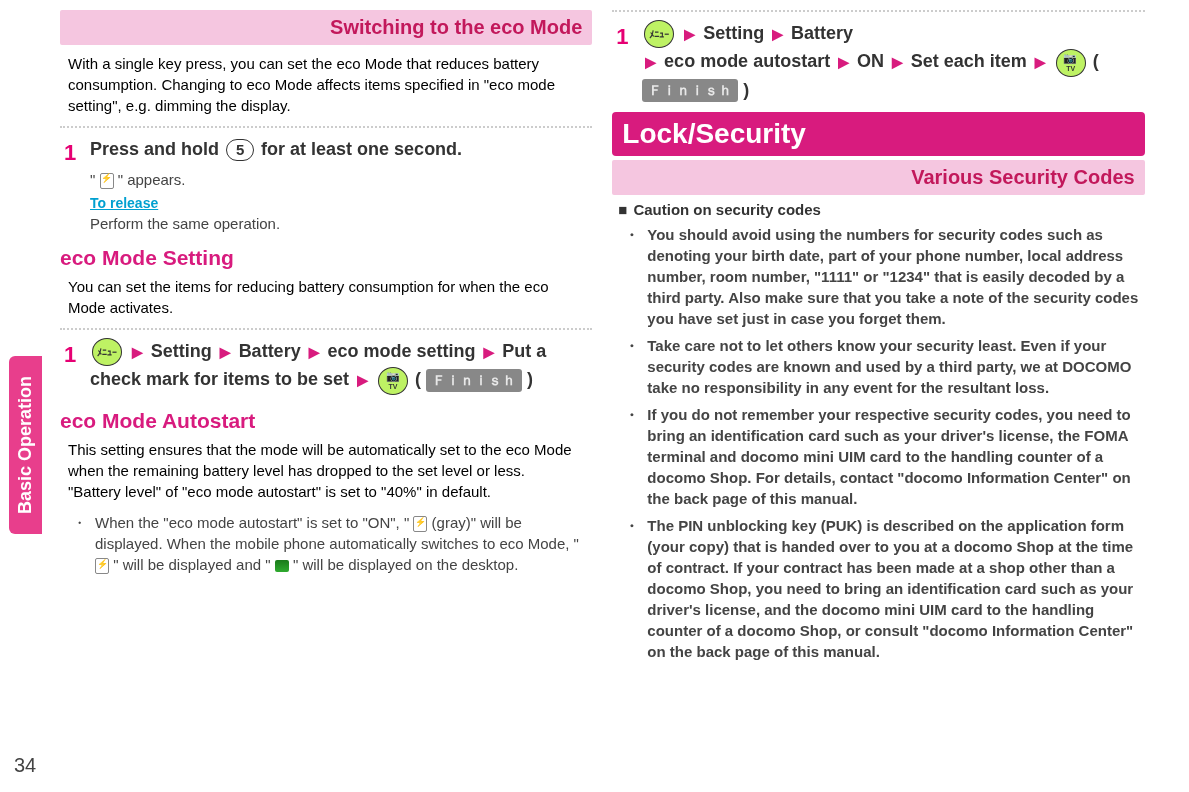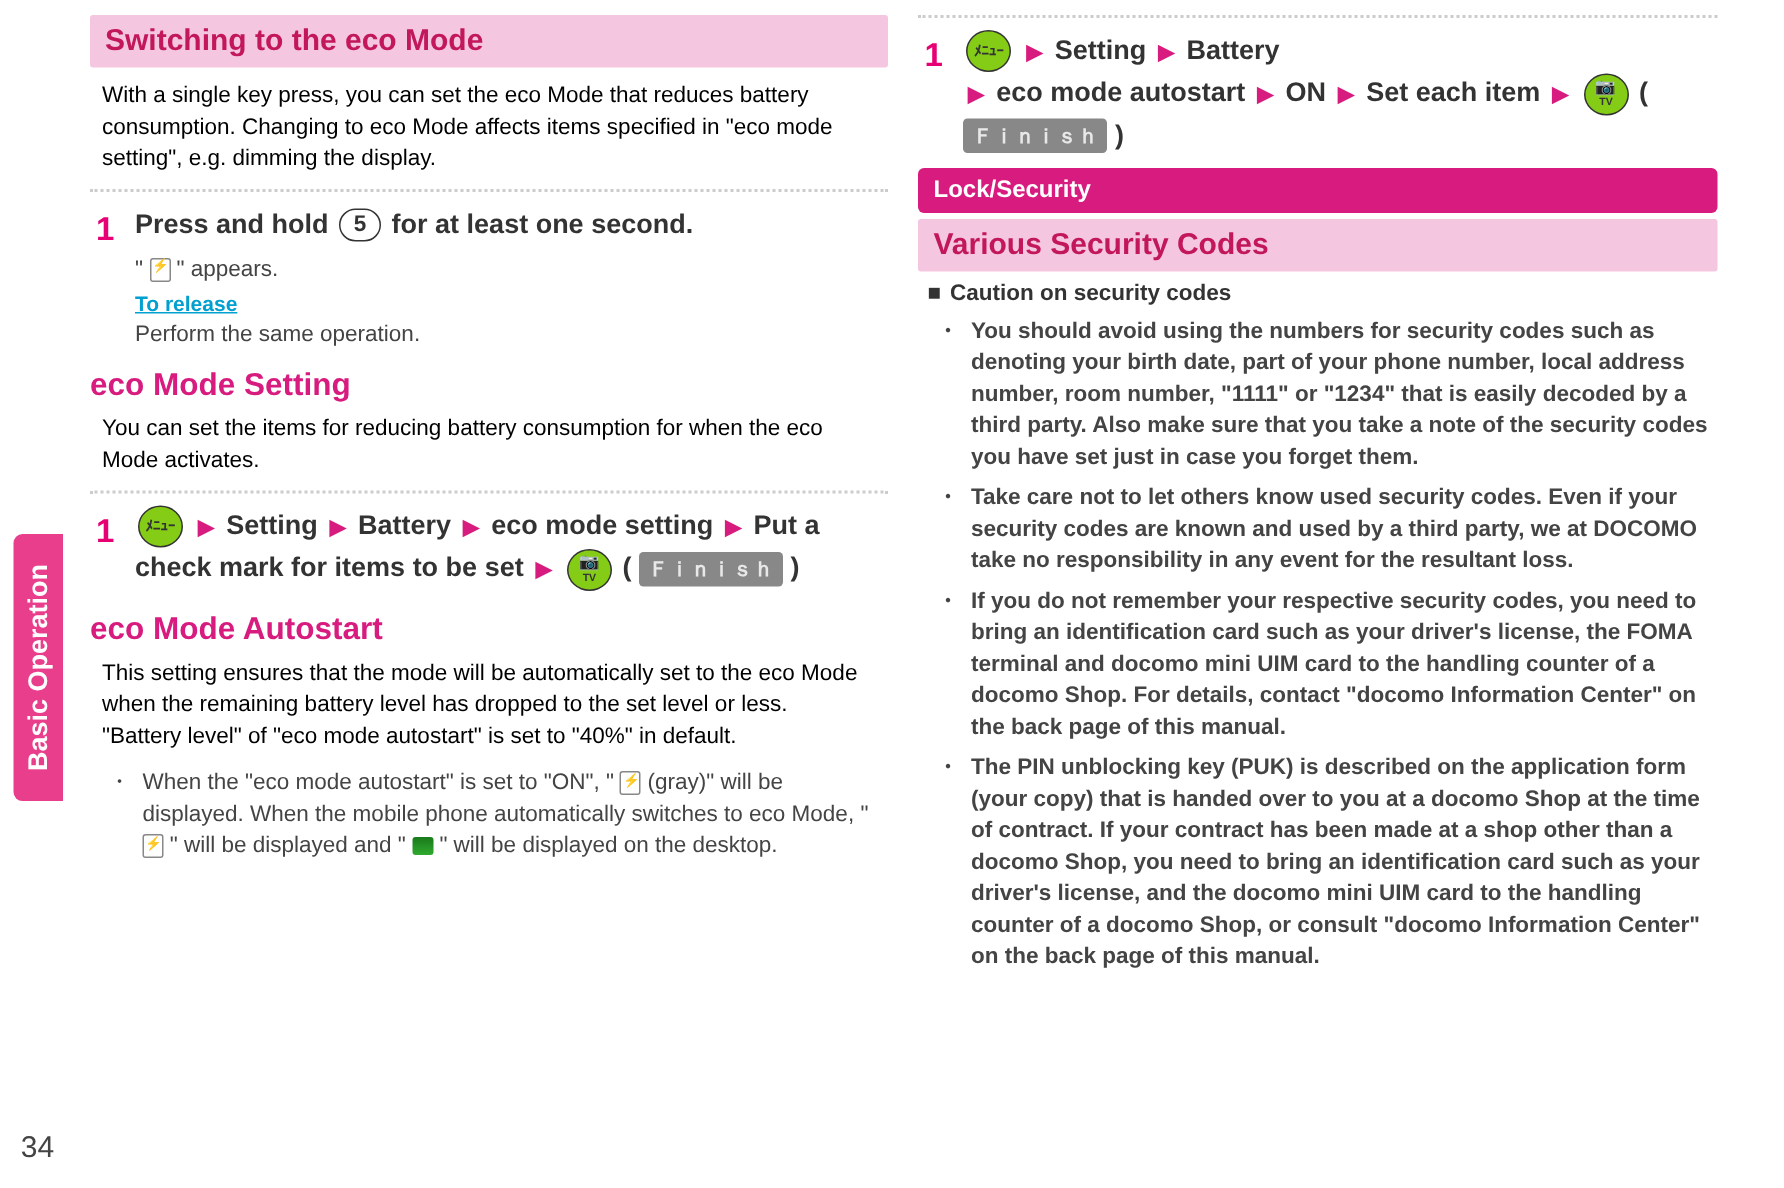--- a/index.html
+++ b/index.html
@@ -3,32 +3,32 @@
   <meta charset="utf-8">
   <style>
     * { margin: 0; padding: 0; box-sizing: border-box; }
     body { font-family: Arial, Helvetica, sans-serif; font-size: 15px; color: #333; background: #fff; width: 1189px; }
     .page { display: flex; width: 1189px; height: 792px; position: relative; }
     .sidebar { width: 50px; background: #fff; position: relative; display: flex; flex-direction: column; justify-content: flex-end; align-items: center; }
     .sidebar-tab { writing-mode: vertical-rl; transform: rotate(180deg); background: #e83e8c; color: #fff; font-weight: bold; padding: 20px 6px; font-size: 18px; border-radius: 0 6px 6px 0; margin-bottom: 220px; }
     .page-num { font-size: 20px; font-weight: normal; color: #444; margin-bottom: 15px; }
     .columns { display: flex; flex: 1; gap: 20px; padding: 10px 20px 10px 10px; }
     .col { width: 48%; }
-    .section-head { background: #f5c6e0; color: #c2185b; font-weight: bold; font-size: 20px; padding: 6px 10px; border-radius: 2px; margin-bottom: 6px; }
-    .section-head-magenta { background: #d81b7e; color: #fff; font-weight: bold; font-size: 16px; padding: 6px 10px; border-radius: 4px; margin-bottom: 4px; }
+    .section-head { background: #f5c6e0; color: #c2185b; font-weight: bold; font-size: 20px; padding: 6px 10px; border-radius: 2px; margin-bottom: 6px; text-align: right; }
+    .section-head-magenta { background: #d81b7e; color: #fff; font-weight: bold; font-size: 28px; padding: 6px 10px; border-radius: 4px; margin-bottom: 4px; }
     .intro { padding: 2px 8px; line-height: 1.4; color: #000000; margin-bottom: 8px; }
     .dotted { border-top: 2px dotted #ccc; margin: 8px 0; }
     .step { padding-left: 30px; position: relative; line-height: 1.5; margin-bottom: 8px; }
     .step-num { position: absolute; left: 4px; top: 0; color: #e60073; font-weight: bold; font-size: 22px; }
     .step-text { font-weight: bold; font-size: 18px; color: #333; }
     .step-sub { font-size: 15px; color: #444; padding-left: 30px; margin: 4px 0; }
     .subhead { color: #00a0d0; font-weight: bold; font-size: 14px; padding-left: 30px; margin-top: 6px; text-decoration: underline; }
     .h2pink { color: #d81b7e; font-weight: bold; font-size: 21px; margin: 14px 0 4px 0; }
     .btn-round { display: inline-flex; align-items: center; justify-content: center; width: 28px; height: 22px; border: 1.5px solid #333; border-radius: 12px; font-size: 15px; font-weight: bold; vertical-align: middle; margin: 0 2px; }
-    .btn-circle { display: inline-flex; align-items: center; justify-content: center; width: 30px; height: 28px; border: 1.5px solid #333; border-radius: 50%; vertical-align: middle; margin: 0 2px; background: #84cc16; font-size: 10px; }
+    .btn-circle { display: inline-flex; align-items: center; justify-content: center; width: 30px; height: 28px; border: 1.5px solid #333; border-radius: 50%; vertical-align: middle; margin: 0 2px; background: #bef264; font-size: 10px; }
     .tri { color: #d81b7e; font-size: 14px; margin: 0 3px; }
     .finish-pill { display: inline-block; background: #888; color: #e8e8e8; font-weight: bold; padding: 1px 6px; border-radius: 3px; font-size: 14px; vertical-align: middle; }
     .bullet-item { display: flex; gap: 8px; margin: 6px 0; line-height: 1.4; color: #444; padding-left: 12px; }
     .bullet-dot { flex-shrink: 0; }
     .mini-icon { display: inline-block; width: 14px; height: 16px; border: 1.2px solid #888; border-radius: 2px; vertical-align: middle; position: relative; }
     .mini-icon::before { content: "⚡"; font-size: 9px; position: absolute; top: -1px; left: 1px; color: #888; }
     .bold { font-weight: bold; }
     .caution-line { display: flex; gap: 6px; margin: 6px 0 4px 6px; font-weight: bold; }
     .camera-icon { display: inline-block; font-size: 11px; line-height: 1; }
     .tv-label { font-size: 7px; display: block; text-align: center; margin-top: -2px; }
@@ -129,21 +129,21 @@
         <span>■</span>
         <span>Caution on security codes</span>
       </div>
 
       <div class="bullet-item bold">
         <span class="bullet-dot">・</span>
         <span>You should avoid using the numbers for security codes such as denoting your birth date, part of your phone number, local address number, room number, "1111" or "1234" that is easily decoded by a third party. Also make sure that you take a note of the security codes you have set just in case you forget them.</span>
       </div>
       <div class="bullet-item bold">
         <span class="bullet-dot">・</span>
-        <span>Take care not to let others know used security codes. Even if your security codes are known and used by a third party, we at DOCOMO take no responsibility in any event for the resultant loss.</span>
+        <span>Take care not to let others know your security least. Even if your security codes are known and used by a third party, we at DOCOMO take no responsibility in any event for the resultant loss.</span>
       </div>
       <div class="bullet-item bold">
         <span class="bullet-dot">・</span>
         <span>If you do not remember your respective security codes, you need to bring an identification card such as your driver's license, the FOMA terminal and docomo mini UIM card to the handling counter of a docomo Shop. For details, contact "docomo Information Center" on the back page of this manual.</span>
       </div>
       <div class="bullet-item bold">
         <span class="bullet-dot">・</span>
         <span>The PIN unblocking key (PUK) is described on the application form (your copy) that is handed over to you at a docomo Shop at the time of contract. If your contract has been made at a shop other than a docomo Shop, you need to bring an identification card such as your driver's license, and the docomo mini UIM card to the handling counter of a docomo Shop, or consult "docomo Information Center" on the back page of this manual.</span>
       </div>
     </div>

